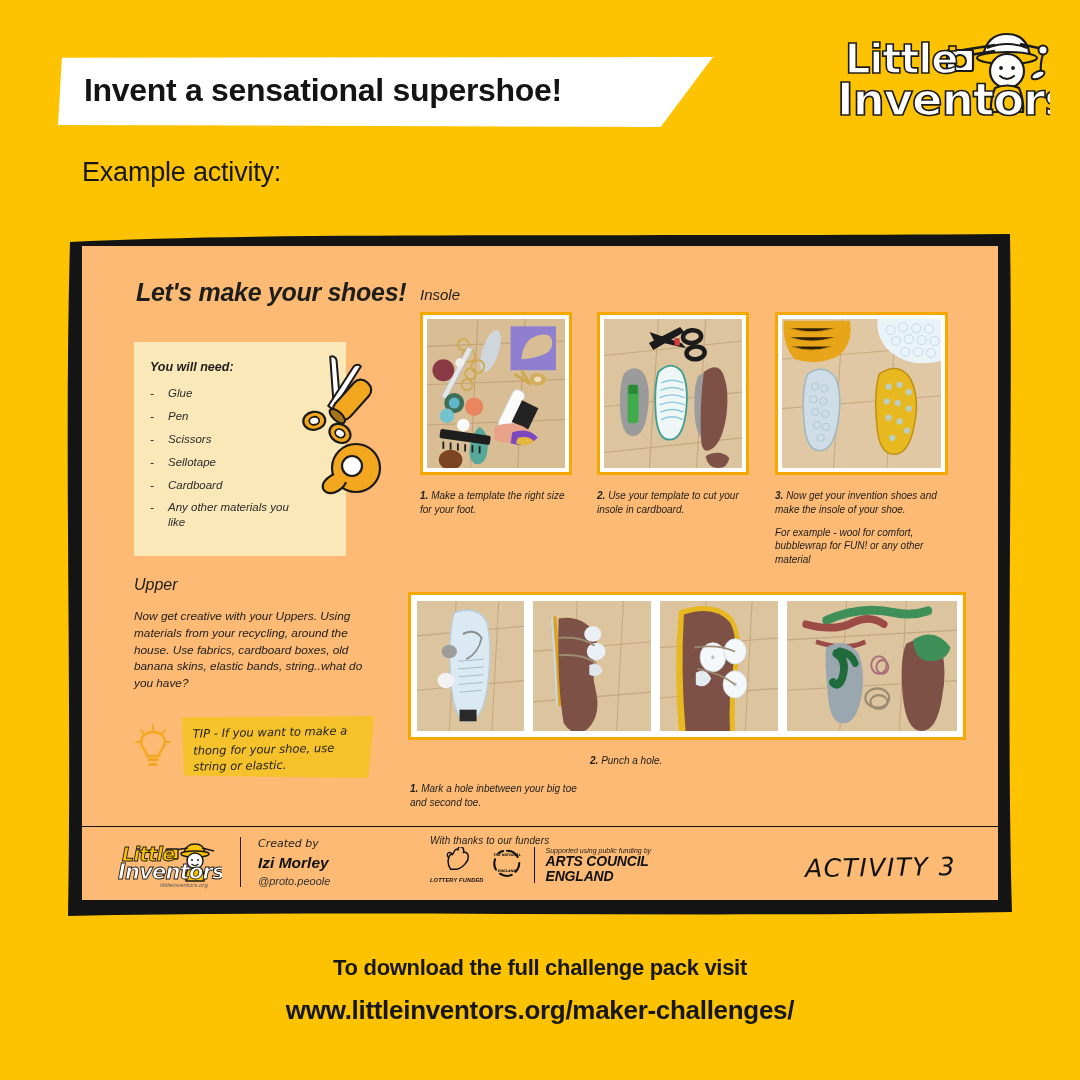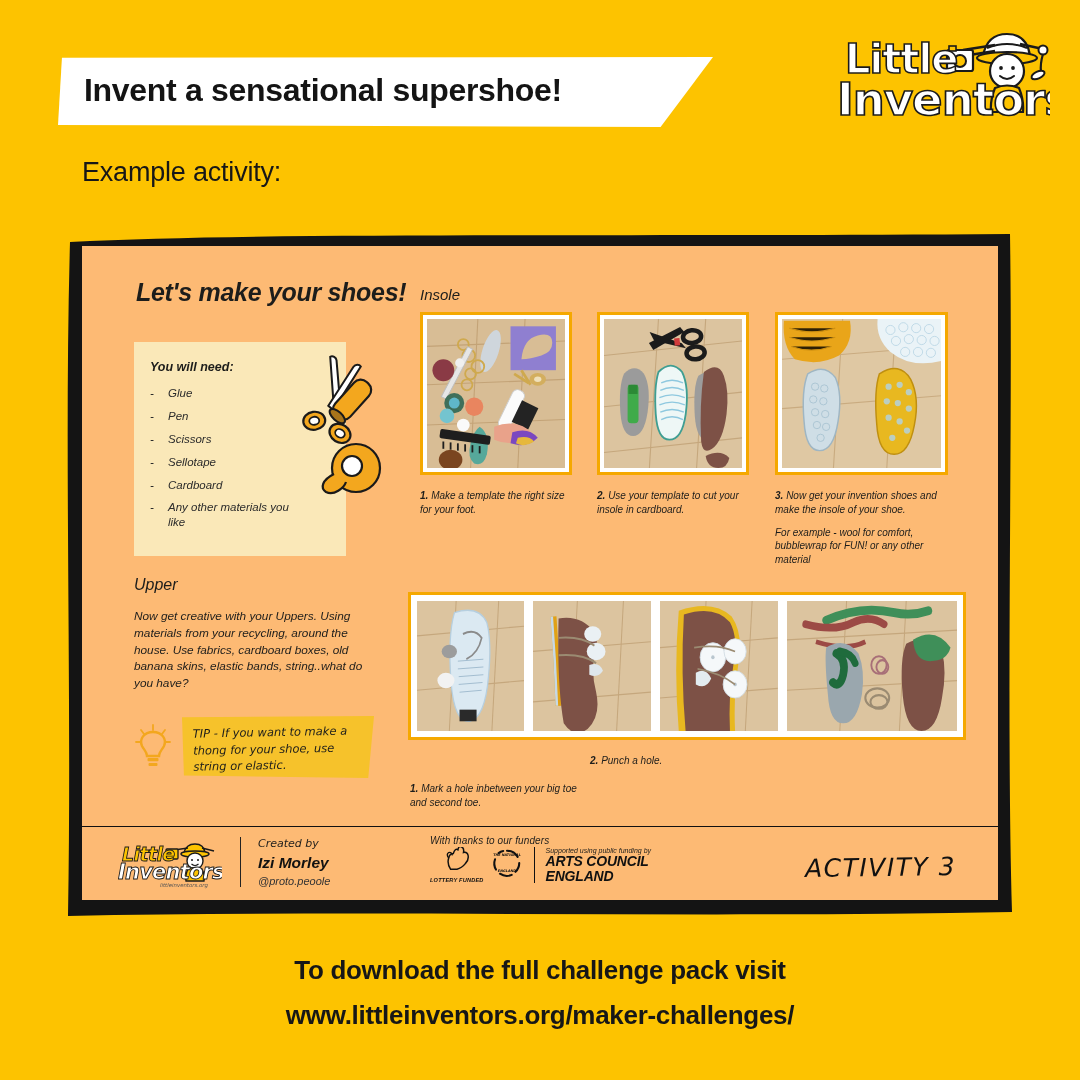--- a/index.html
+++ b/index.html
@@ -169,21 +169,21 @@
     font-family: "DejaVu Sans", sans-serif;
     letter-spacing: 1.5px;
     transform: rotate(-0.8deg);
   }
 
   
   #cta {
     position: absolute; left: 0; right: 0; top: 955px;
     text-align: center; color: #171717;
   }
-  #cta .l1 { font-size: 26px; font-weight: bold; letter-spacing: -0.3px; }
+  #cta .l1 { font-size: 22px; font-weight: bold; letter-spacing: -0.3px; }
   #cta .l2 { font-size: 26px; font-weight: bold; letter-spacing: -0.3px; margin-top: 14px; }
 </style>
 </head>
 <body>
 
 <div id="title-banner">
   <div class="txt">Invent a sensational supershoe!</div>
 </div>
 
 <div id="example-activity">Example activity:</div>

